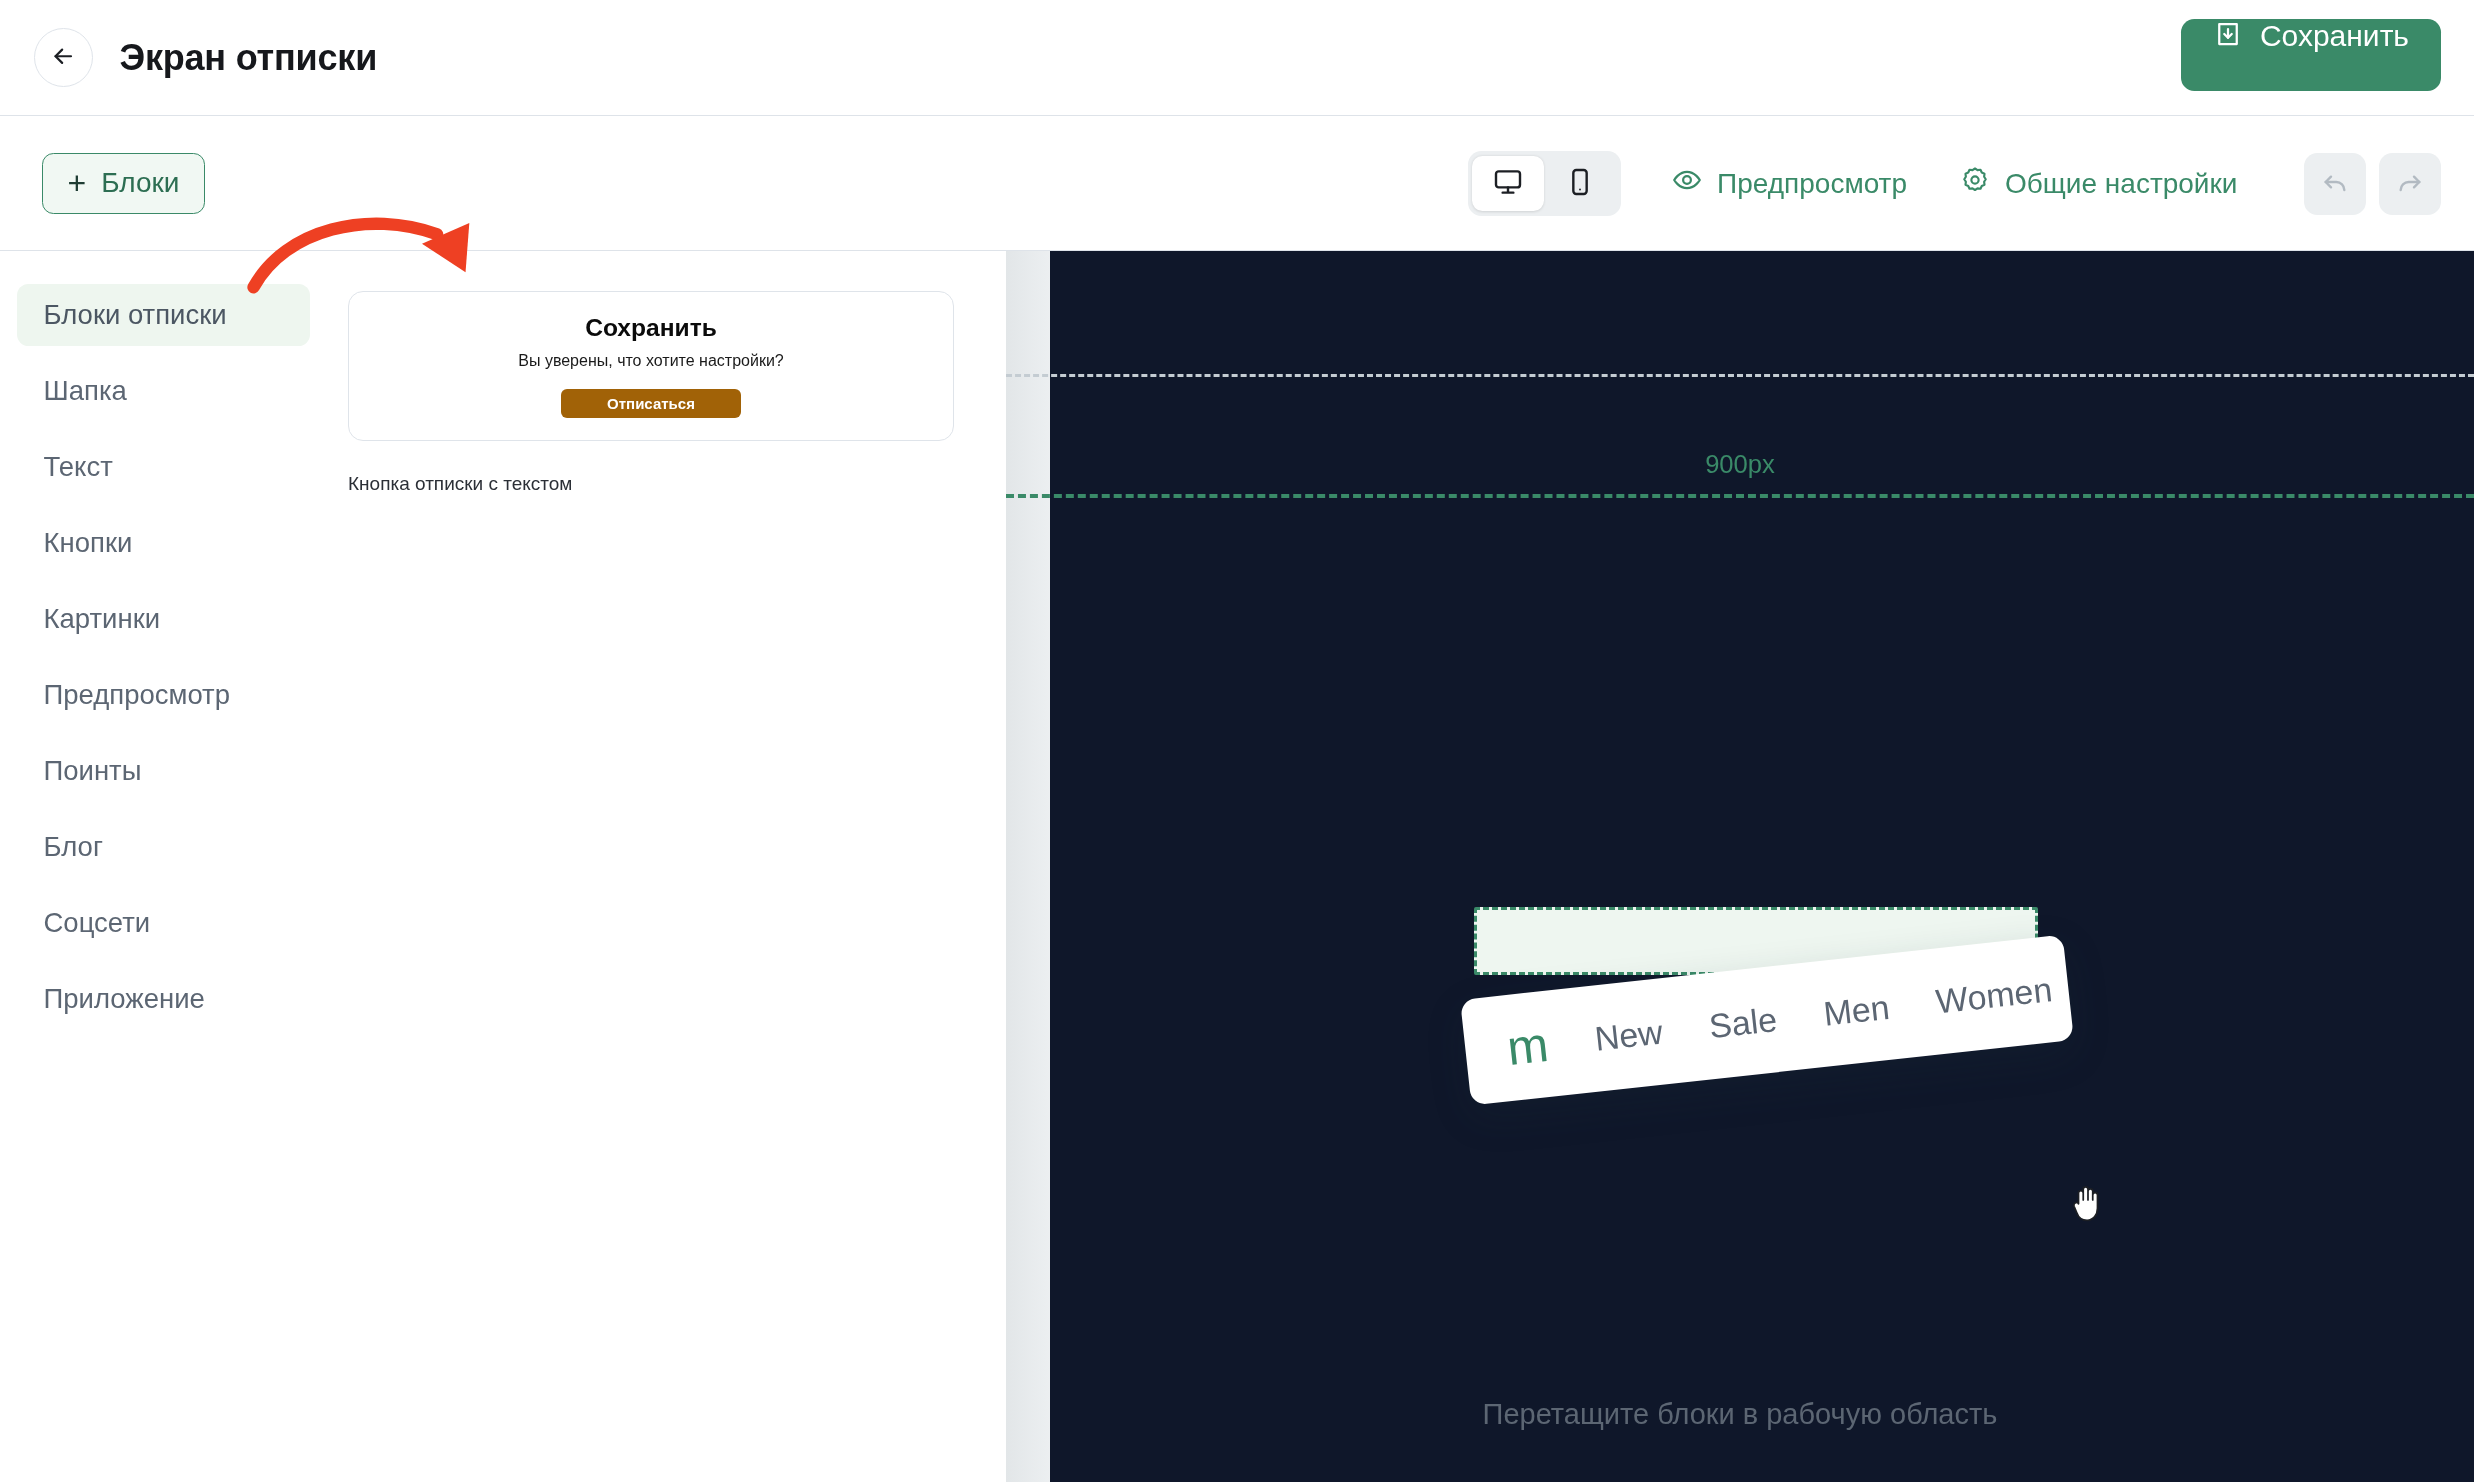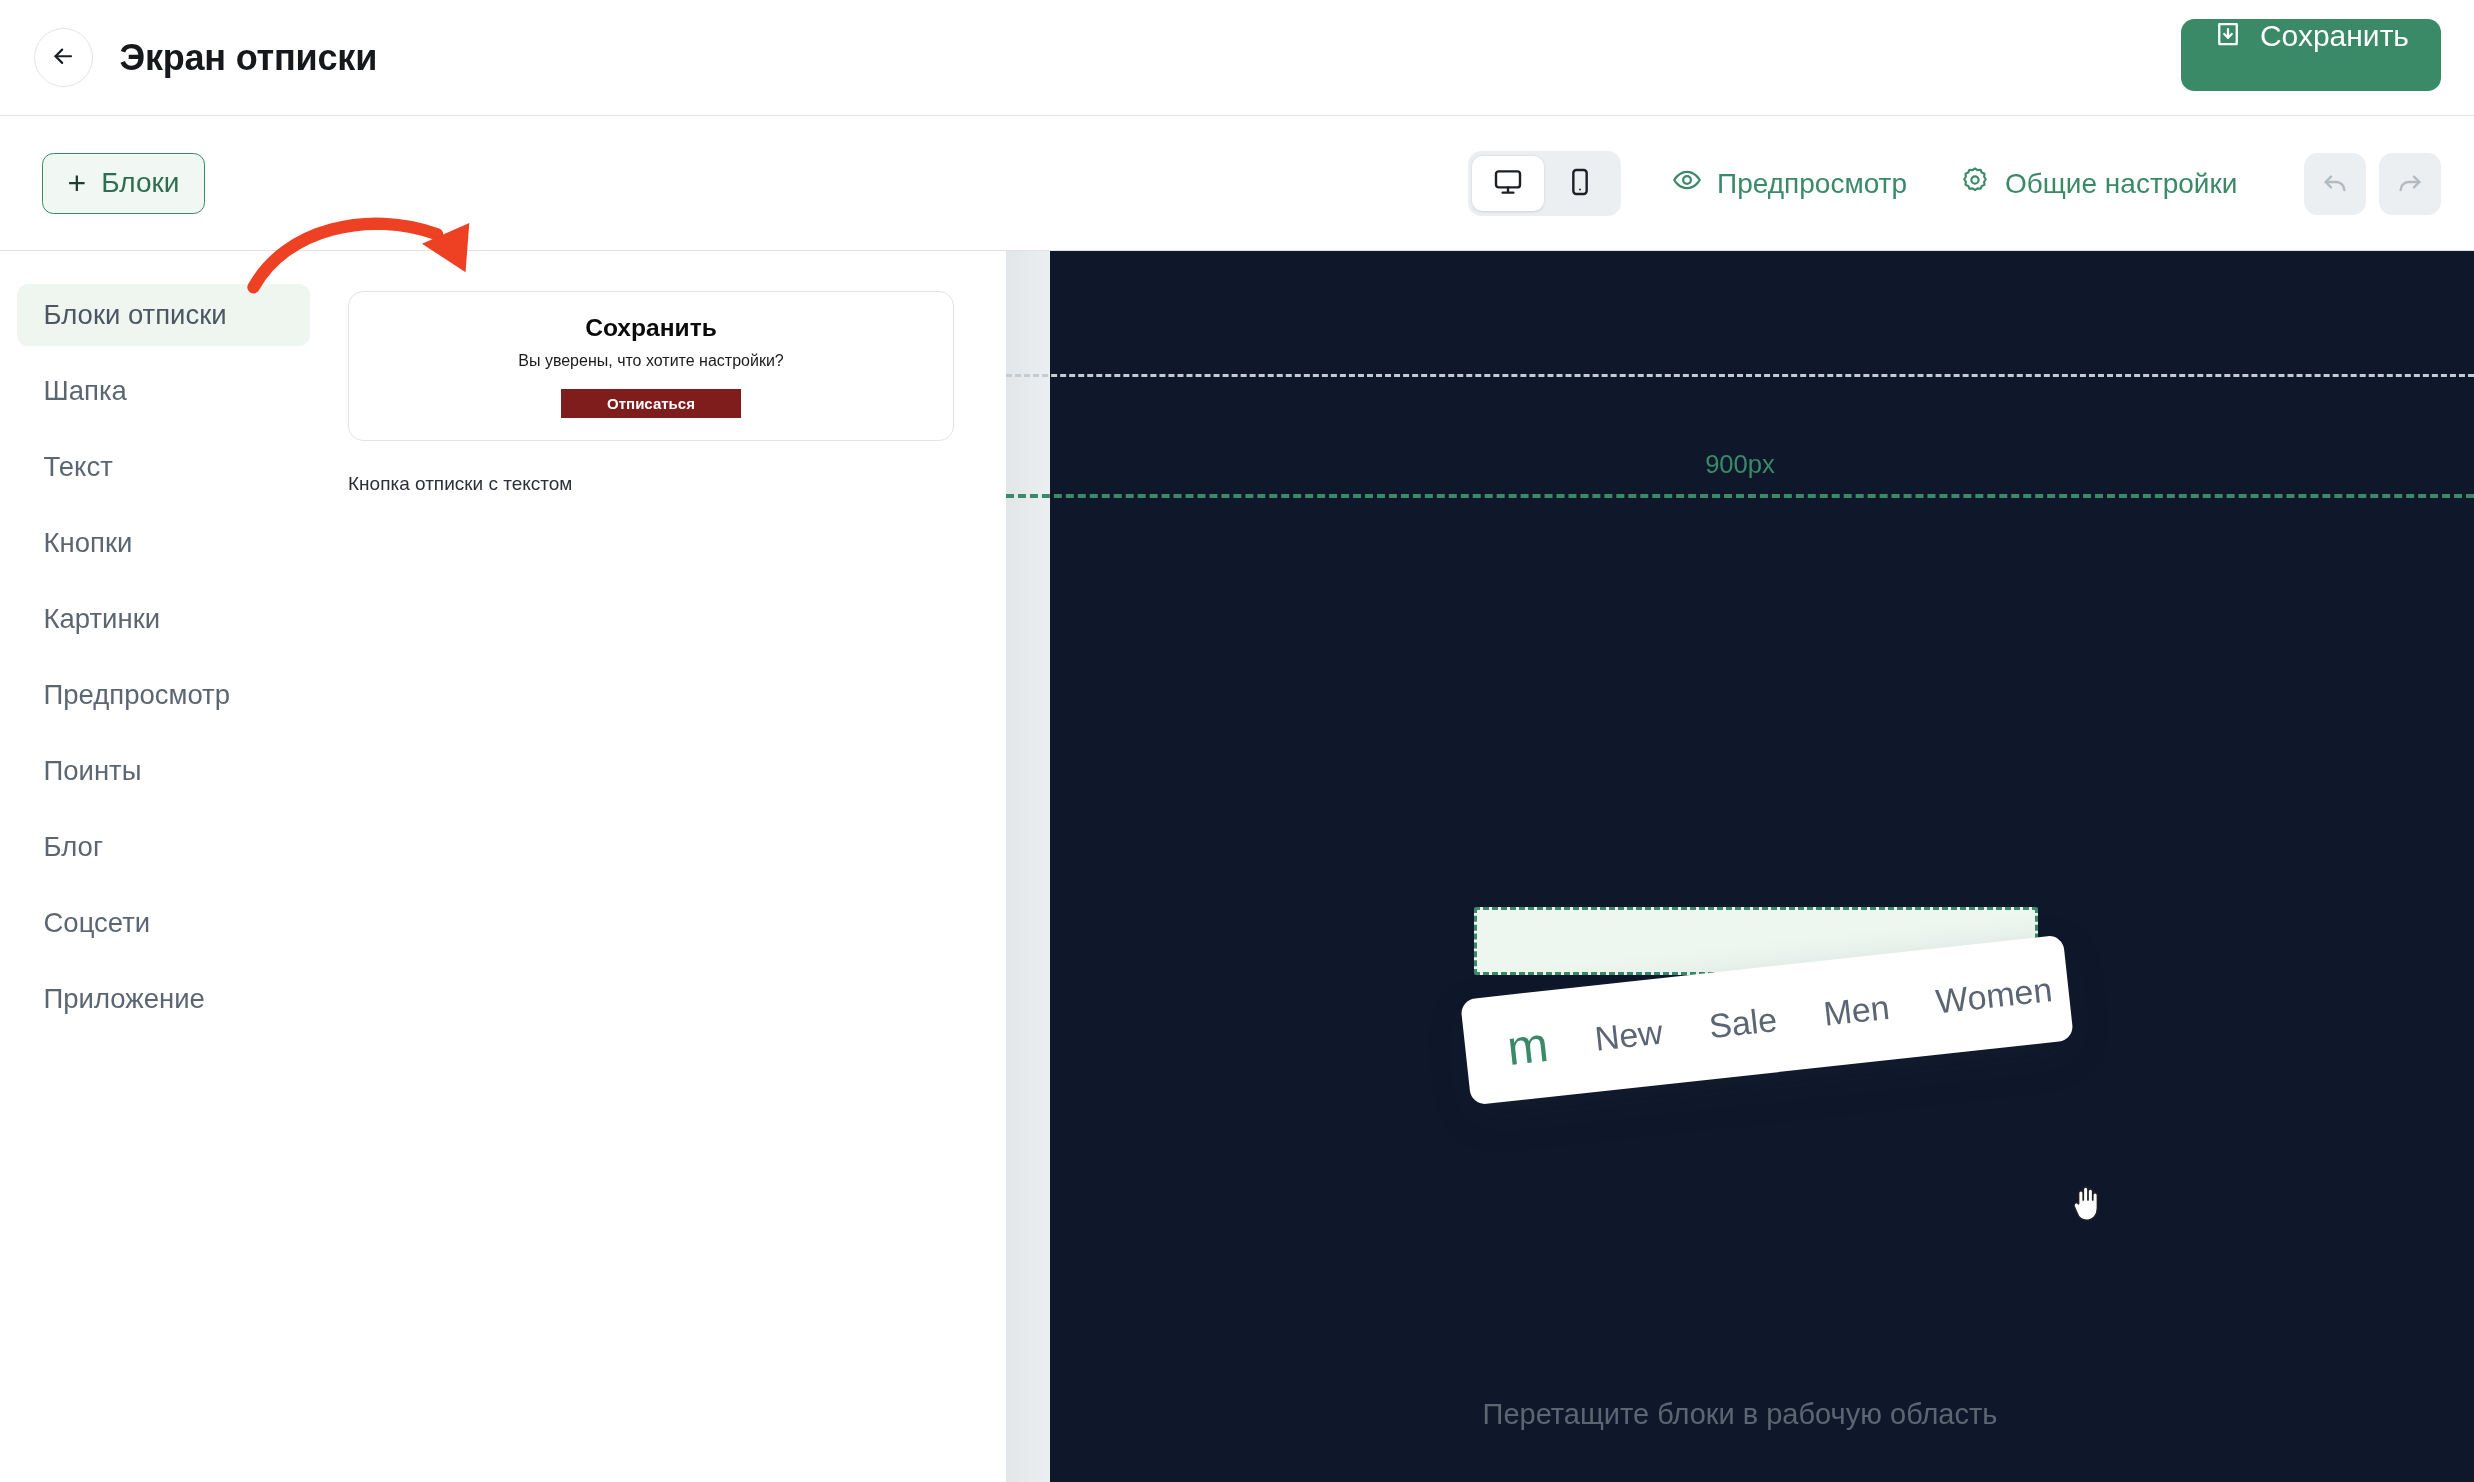--- a/index.html
+++ b/index.html
@@ -95,23 +95,23 @@
 
   .blocks-list { flex: 1; padding: 40px 0 0 21px; }
   .block-card {
     width: 606px; height: 150px; border: 1.9px solid #dfe4ea; border-radius: 15px;
     background: #fff; display: flex; flex-direction: column;
     align-items: center; justify-content: center; cursor: grab;
   }
   .bc-title { font-size: 24.6px; font-weight: 700; color: #0b0b0b; }
   .bc-sub { font-size: 16px; color: #1a1a1a; margin-top: 10.4px; }
   .bc-btn {
-    margin-top: 19px; width: 180px; height: 29px; background: #7f1d1d;
+    margin-top: 19px; width: 180px; height: 29px; background: #a16207;
     color: #fff; font-size: 15px; font-weight: 700;
-    display: flex; align-items: center; justify-content: center;
+    display: flex; align-items: center; justify-content: center; border-radius: 6px;
   }
   .block-caption { margin-top: 32px; font-size: 19px; color: #2b2f36; }
 
   
   .canvas {
     position: absolute; left: 1006px; top: 251px; width: 1468px; height: 1232px;
     background: #0f172a; overflow: hidden;
   }
   .canvas::before {
     content: ""; position: absolute; left: 0; top: 0; width: 44px; height: 100%;

